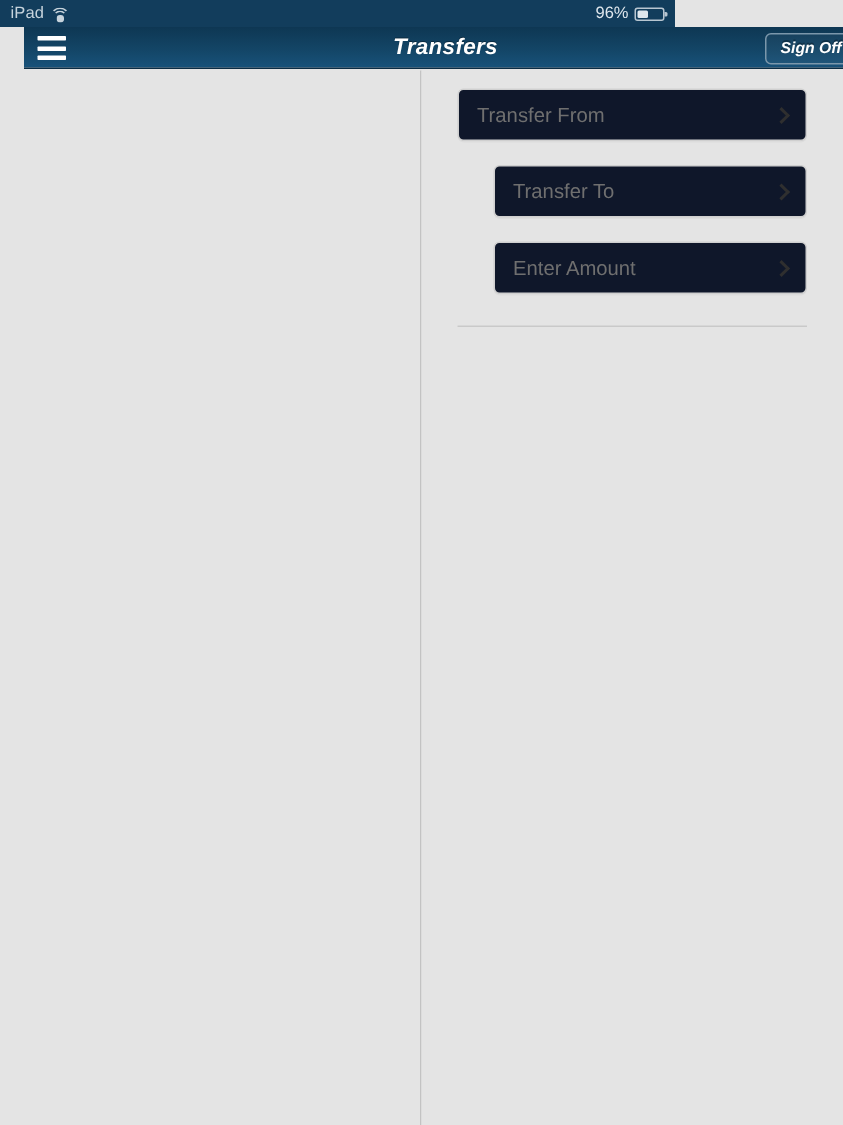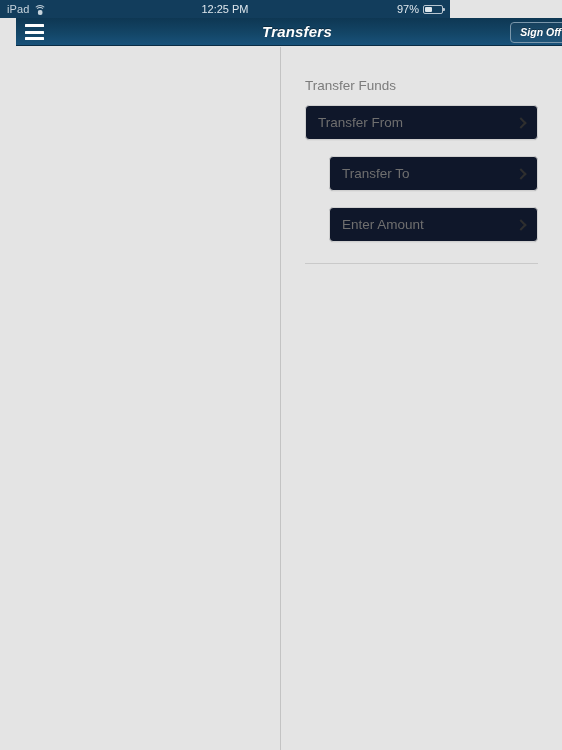--- a/index.html
+++ b/index.html
@@ -274,23 +274,22 @@
 
 <div class="statusbar">
   <div class="sb-left">
     <span class="sb-device">iPad</span>
     <span class="wifi-icon">
         <i></i>
         <i></i>
         <i></i>
       </span>
   </div>
-  <div class="sb-center">12:25 PM</div>
   <div class="sb-right">
-    <span class="sb-batt-pct">97%</span>
+    <span class="sb-batt-pct">96%</span>
     <span class="batt-icon">
         <span class="batt-fill" style="width: 37%;"></span>
       </span>
   </div>
 </div>
 
 <div class="navbar">
   <div class="hamburger">
     <span></span>
       <span></span>
@@ -299,21 +298,20 @@
   <div class="nav-title">Transfers</div>
   <div class="signoff-btn">Sign Off</div>
 </div>
 
 <div class="content">
 
   <div class="master-pane"></div>
 
   <div class="detail-pane">
 
-    <h2 class="section-title">Transfer Funds</h2>
 
     <div class="field-row">
       <span class="field-label">Transfer From</span>
       <span class="chevron"></span>
     </div>
 
     <div class="field-row">
       <span class="field-label">Transfer To</span>
       <span class="chevron"></span>
     </div>

